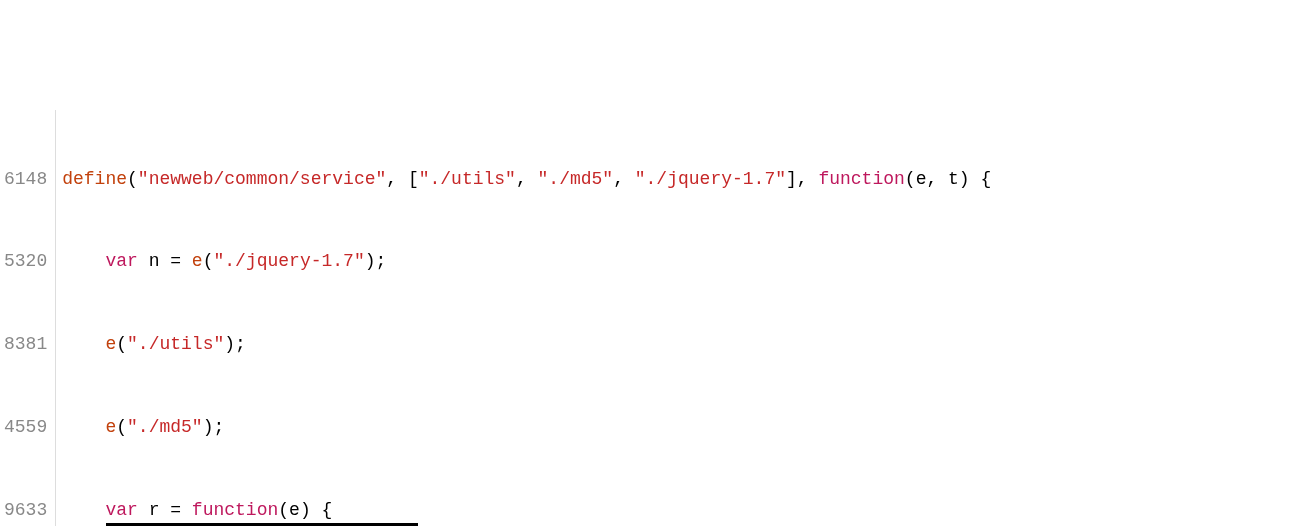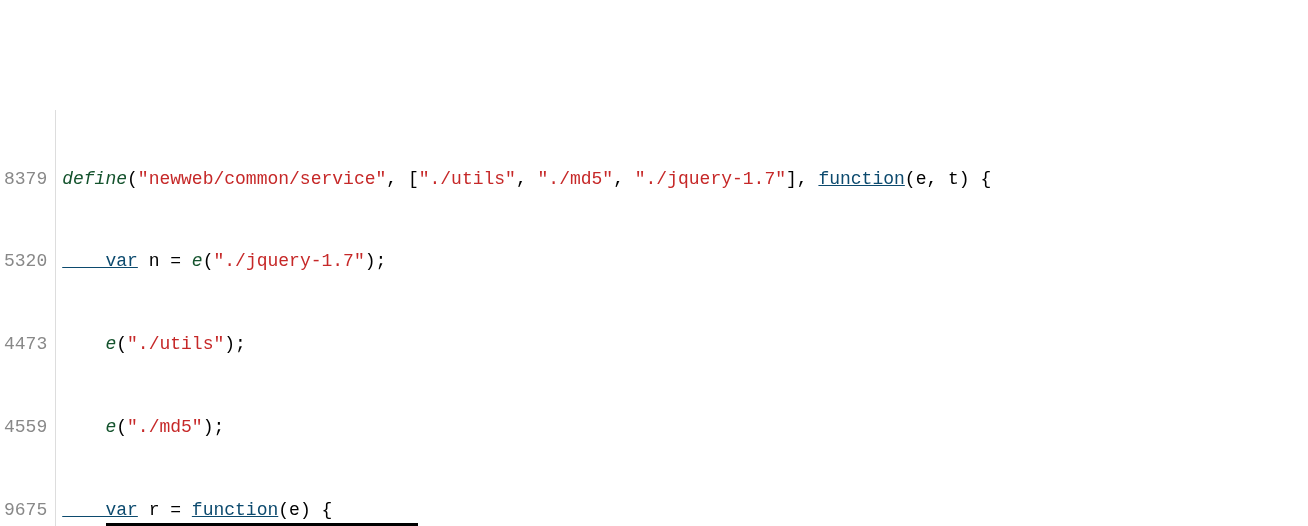--- a/index.html
+++ b/index.html
@@ -28,44 +28,44 @@
       height: 27.6px;
     }
     .code {
       padding-left: 6px;
     }
     .line {
       display: block;
       height: 27.6px;
       position: relative;
     }
-    .kw { color: #0c4a6e; text-decoration: underline; } 
-    .fn { color: #14532d; font-style: italic; } 
+    .kw { color: #be185d; } 
+    .fn { color: #c2410c; } 
     .str { color: #c62828; } 
     .plain { color: #000000; }
     .underline-anno {
       position: absolute;
       height: 3px;
       background: #000000;
       left: 0;
       bottom: -2px;
     }
   </style>
 </head>
 <body>
 
 
 
 <div class="editor">
   <div class="gutter">
-    <span class="ln">8379</span>
+    <span class="ln">6148</span>
     <span class="ln">5320</span>
-    <span class="ln">4473</span>
+    <span class="ln">8381</span>
     <span class="ln">4559</span>
-    <span class="ln">9675</span>
+    <span class="ln">9633</span>
     
     
     
     
     
     
     
     
     
     

